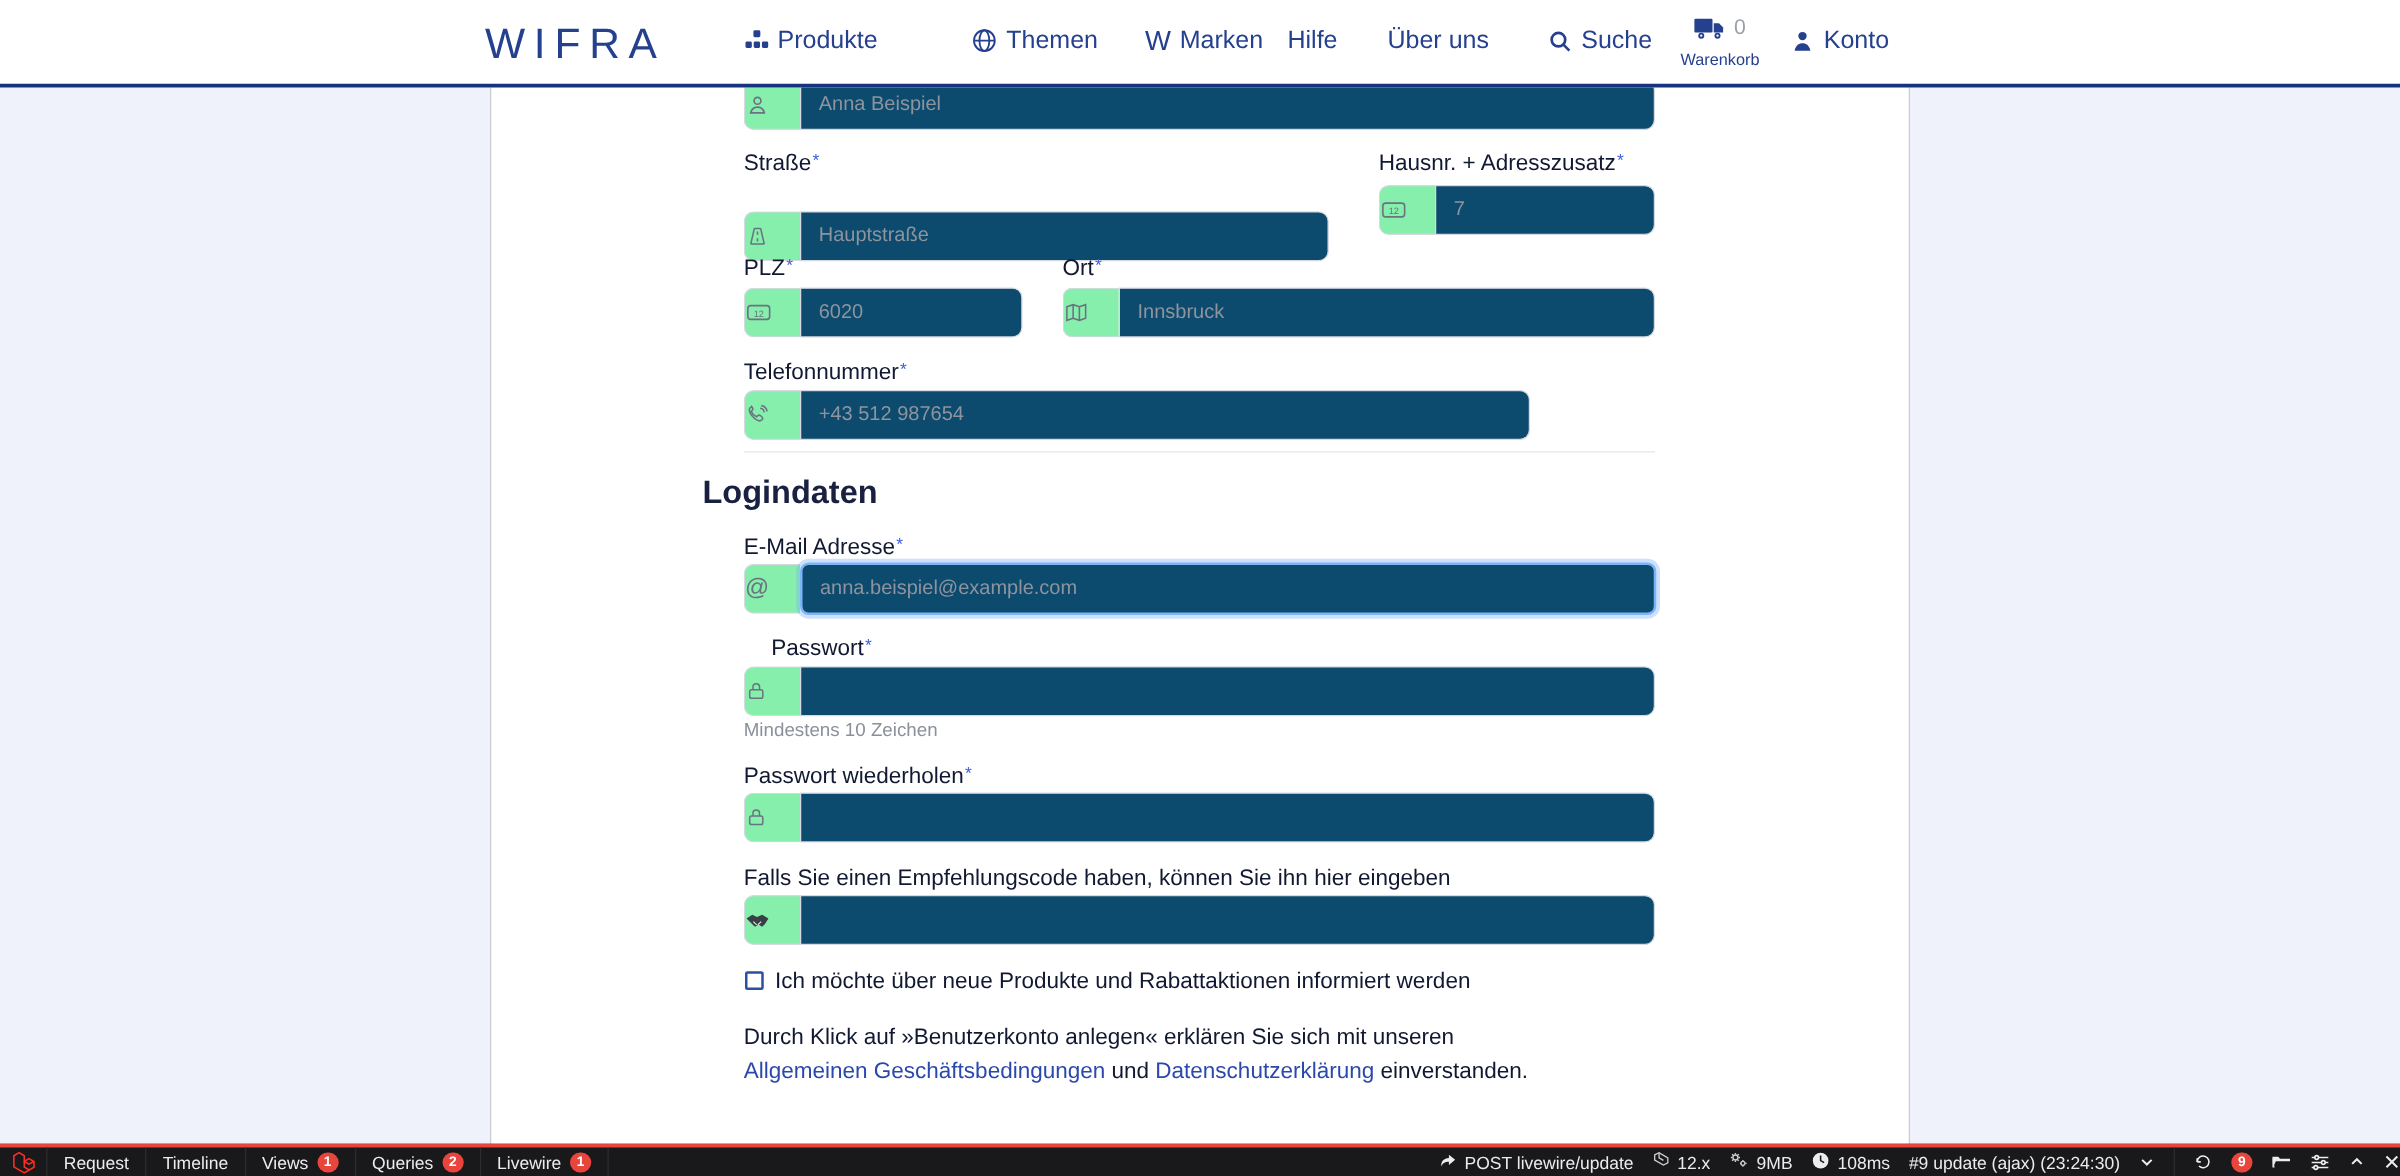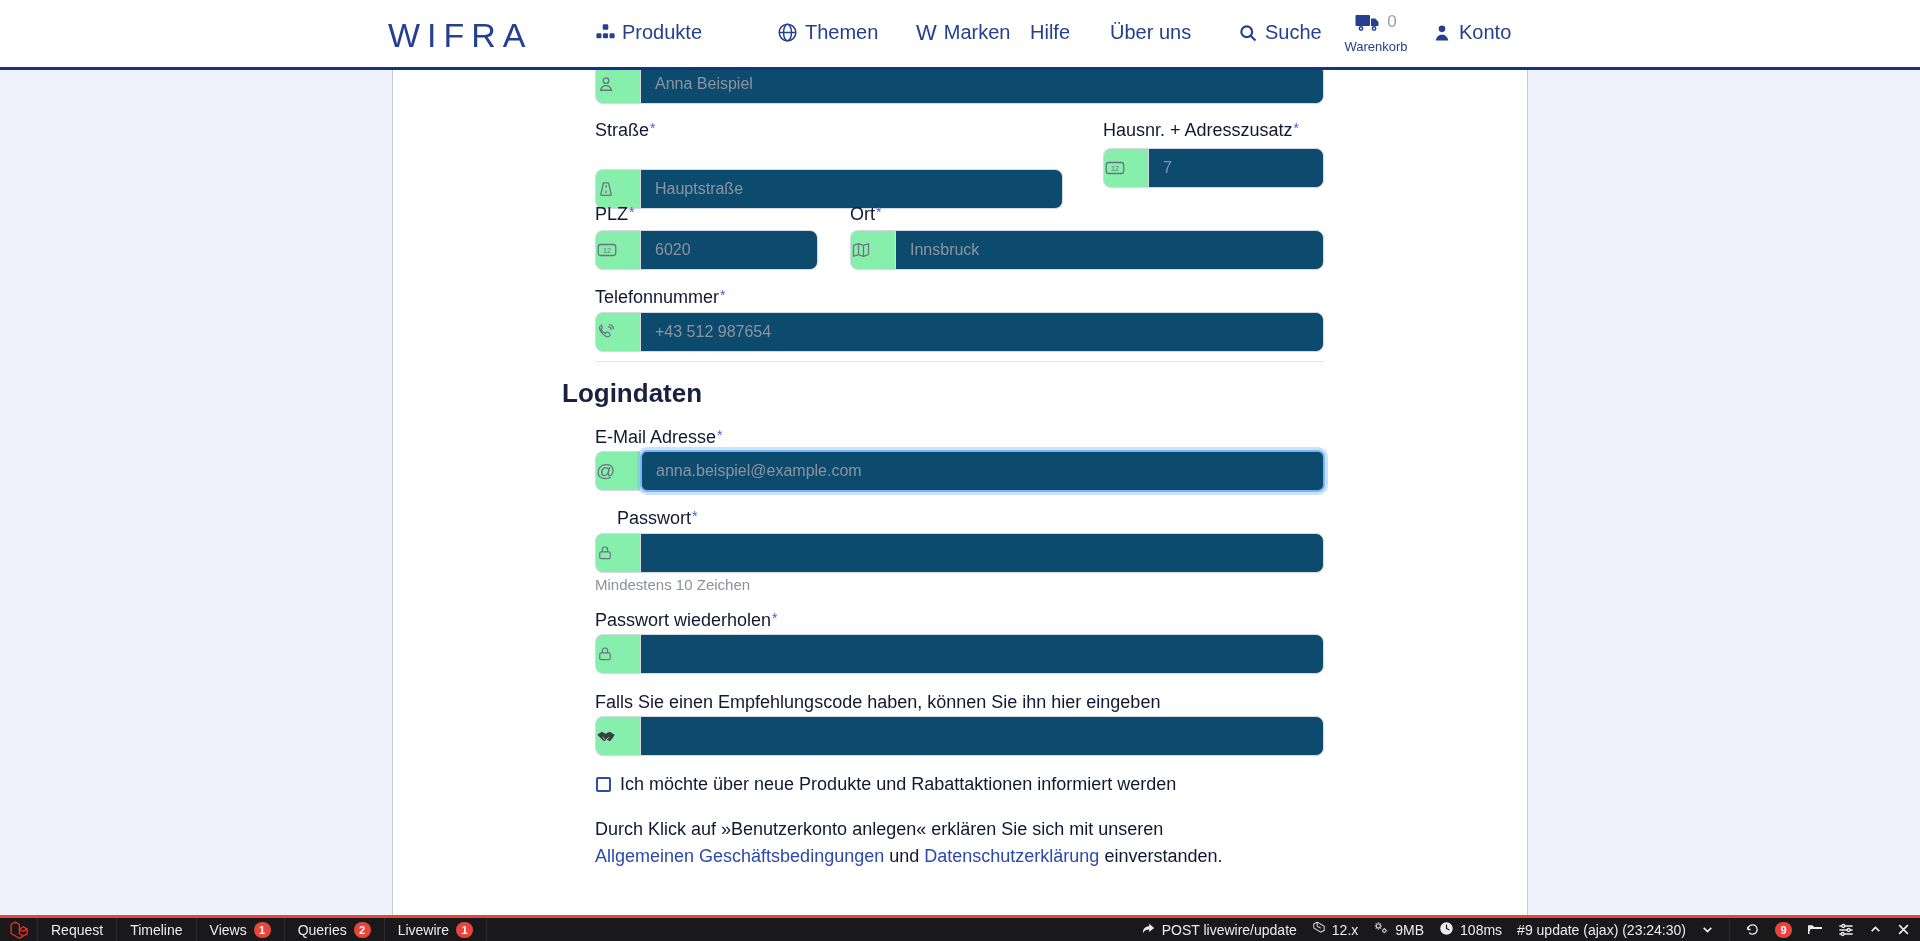--- a/index.html
+++ b/index.html
@@ -50,21 +50,21 @@
   
   .debugbar { position:absolute; left:0; bottom:0; width:1920px; height:26px; background:#19191b;
               border-top:3px solid #e8453c; display:flex; align-items:stretch; color:#ececec;
               font-size:14px; z-index:40; }
   .db-logo { width:38px; display:flex; align-items:center; justify-content:center;
              border-right:1px solid #2c2c2e; }
   .db-tab { display:flex; align-items:center; gap:7px; padding:0 13px; border-right:1px solid #2c2c2e;
             cursor:pointer; }
   .db-badge { background:#e8453c; color:#fff; font-size:11px; font-weight:700; border-radius:999px;
               min-width:17px; height:16px; line-height:16px; text-align:center; padding:0 5px; }
-  .db-right { margin-left:auto; display:flex; align-items:center; gap:15px; padding-right:10px; }
+  .db-right { margin-left:auto; display:flex; align-items:center; gap:15px; }
   .db-item { display:flex; align-items:center; gap:6px; cursor:pointer; }
   .db-sep { width:1px; align-self:stretch; background:#2c2c2e; }
   .db-icon { display:flex; align-items:center; cursor:pointer; }
 </style>
 </head>
 <body>
 
 <div class="card"></div>
 
 <div class="field" style="left:595px; top:64px; width:729px;">
@@ -115,21 +115,21 @@
   <div class="addon">
     <svg width="20" height="20" viewBox="0 0 24 24" fill="none" stroke="#6b7280" stroke-width="1.5">
       <path d="M3 6.5 9 4.5l6 2 6-2v13l-6 2-6-2-6 2z"></path>
         <path d="M9 4.5v13M15 6.5v13"></path>
     </svg>
   </div>
   <input class="control" value="Innsbruck" style="">
 </div>
 
 <div class="flabel" style="left:595px; top:287px;"><span>Telefonnummer</span><span class="req">*</span></div>
-<div class="field" style="left:595px; top:312px; width:729px;">
+<div class="field" style="left:595px; top:312px; width:629px;">
   <div class="addon">
     <svg width="20" height="20" viewBox="0 0 24 24" fill="none" stroke="#6b7280" stroke-width="1.5">
       <path d="M6.3 3.8c1.4 1.4 1.7 2.5.7 3.7l-1 1.1c.9 2.2 2.9 4.2 5.1 5.1l1.1-1c1.2-1 2.3-.7 3.7.7 1.3 1.3 1.4 2.2.4 3.2-1.6 1.5-4.9 1-8.3-2.4S3.2 6.9 4.8 5.3c1-.9 1.2-.8 1.5-1.5z"></path>
       <path d="M14.5 5.5a4.5 4.5 0 0 1 4 4"></path>
         <path d="M15.5 2.8a7.2 7.2 0 0 1 5.7 5.7"></path>
     </svg>
   </div>
   <input class="control" value="+43 512 987654" style="">
 </div>
 

